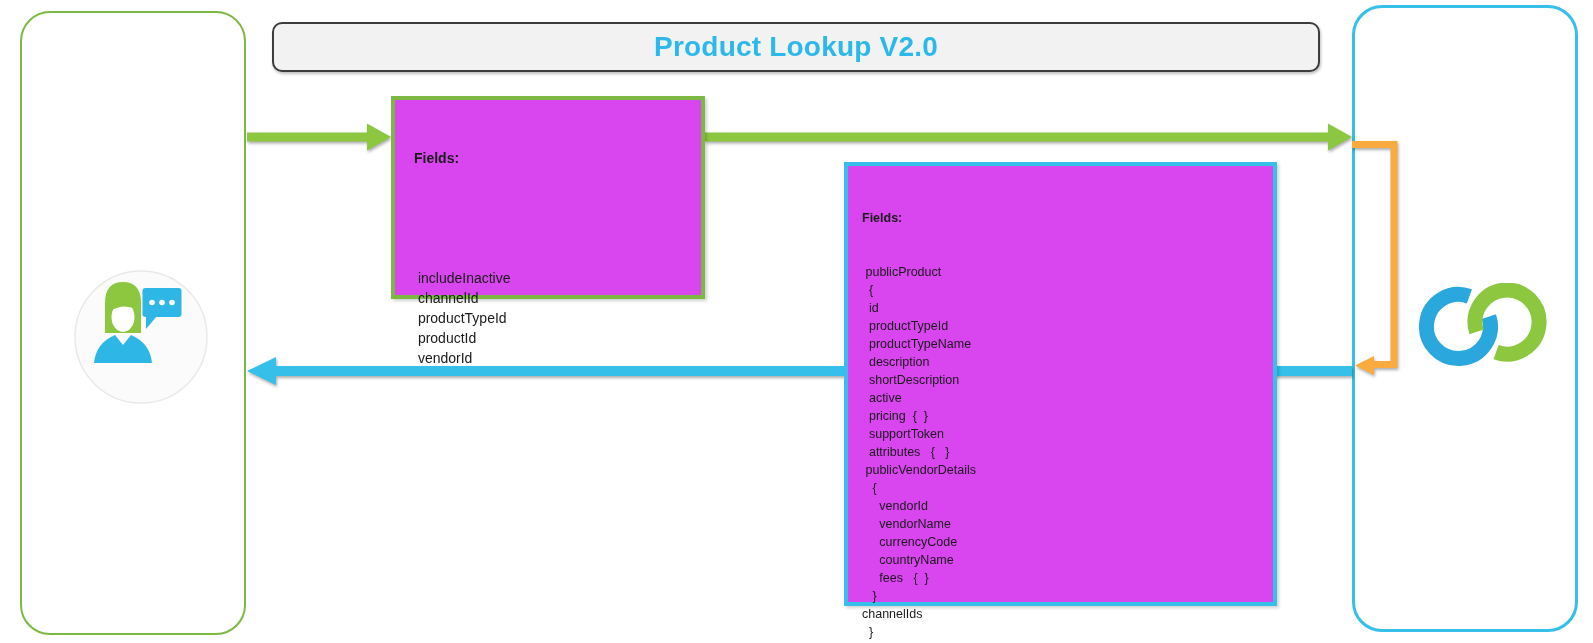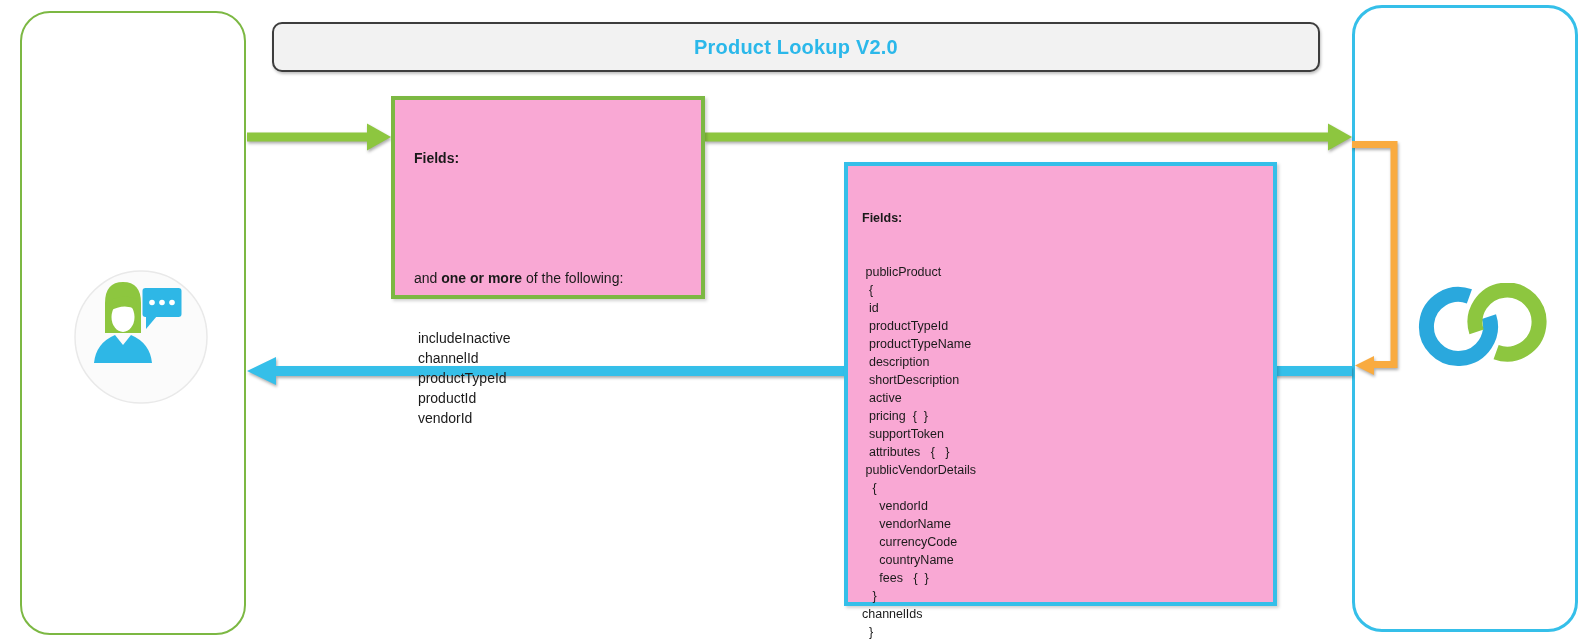--- a/index.html
+++ b/index.html
@@ -29,28 +29,28 @@
   #title-bar {
     position: absolute;
     left: 272px; top: 22px; width: 1048px; height: 50px;
     background: #f2f2f2;
     border: 2px solid #3d3d3d;
     border-radius: 10px;
     box-shadow: 1px 2px 3px rgba(0,0,0,0.25);
     display: flex; align-items: center; justify-content: center;
   }
   #title-bar .title {
-    font-size: 20px;
+    font-size: 28px;
     font-weight: bold;
     color: #2bb8ea;
     letter-spacing: 0.2px;
   }
   .fieldbox {
     position: absolute;
-    background: #f9a8d4;
+    background: #d946ef;
     white-space: pre;
     box-shadow: 2px 2px 3px rgba(0,0,0,0.18);
   }
   #request-box {
     left: 391px; top: 96px; width: 314px; height: 203px;
     border: 4px solid #7cb843;
     padding: 8px 6px 0 19px;
     font-size: 14px;
     line-height: 20px;
   }
@@ -105,21 +105,20 @@
       <g>
         <path d="M 1352 144.5 L 1394 144.5 L 1394 364.5 L 1374 364.5" fill="none" stroke="#f9ab40" stroke-width="7"></path>
         <polygon points="1374,356 1374,375 1355,365.5" fill="#f9ab40"></polygon>
       </g>
     </g>
   </svg>
 
   <div class="fieldbox" id="request-box">
     <div><span class="bold">Fields:</span></div>
     <div class="blank-line"></div>
-    <div><span>and </span><span class="bold">one or more</span><span> of the following:</span></div>
     <div> includeInactive
  channelId
  productTypeId
  productId
  vendorId</div>
   </div>
 
   <div class="fieldbox" id="response-box">
     <div><span class="bold">Fields:</span></div>
     <div> publicProduct

